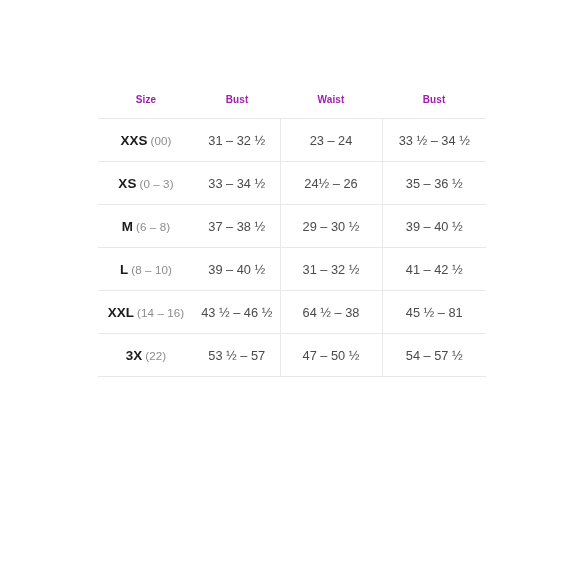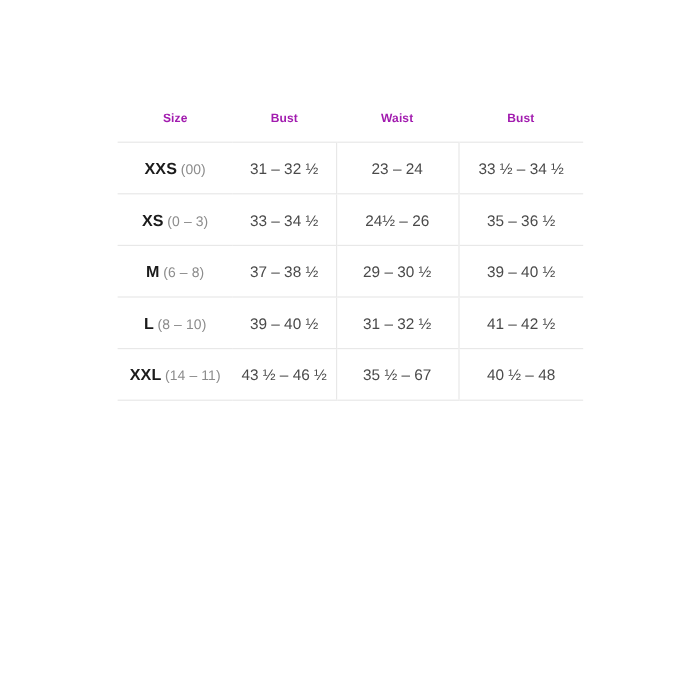--- a/index.html
+++ b/index.html
@@ -123,20 +123,26 @@
           <td class="col-waist">29 – 30 ½</td>
           <td class="col-hips">39 – 40 ½</td>
         </tr>
         <tr>
           <td class="col-size"><span class="size-label">L</span><span class="size-numeric">(8 – 10)</span></td>
           <td class="col-bust">39 – 40 ½</td>
           <td class="col-waist">31 – 32 ½</td>
           <td class="col-hips">41 – 42 ½</td>
         </tr>
         <tr>
-          <td class="col-size"><span class="size-label">XXL</span><span class="size-numeric">(14 – 11)</span></td>
+          <td class="col-size"><span class="size-label">XXL</span><span class="size-numeric">(14 – 16)</span></td>
           <td class="col-bust">43 ½ – 46 ½</td>
-          <td class="col-waist">35 ½ – 67</td>
-          <td class="col-hips">40 ½ – 48</td>
+          <td class="col-waist">64 ½ – 38</td>
+          <td class="col-hips">45 ½ – 81</td>
+        </tr>
+        <tr>
+          <td class="col-size"><span class="size-label">3X</span><span class="size-numeric">(22)</span></td>
+          <td class="col-bust">53 ½ – 57</td>
+          <td class="col-waist">47 – 50 ½</td>
+          <td class="col-hips">54 – 57 ½</td>
         </tr>
       </tbody>
   </table>
 </div>
 
 </body></html>

